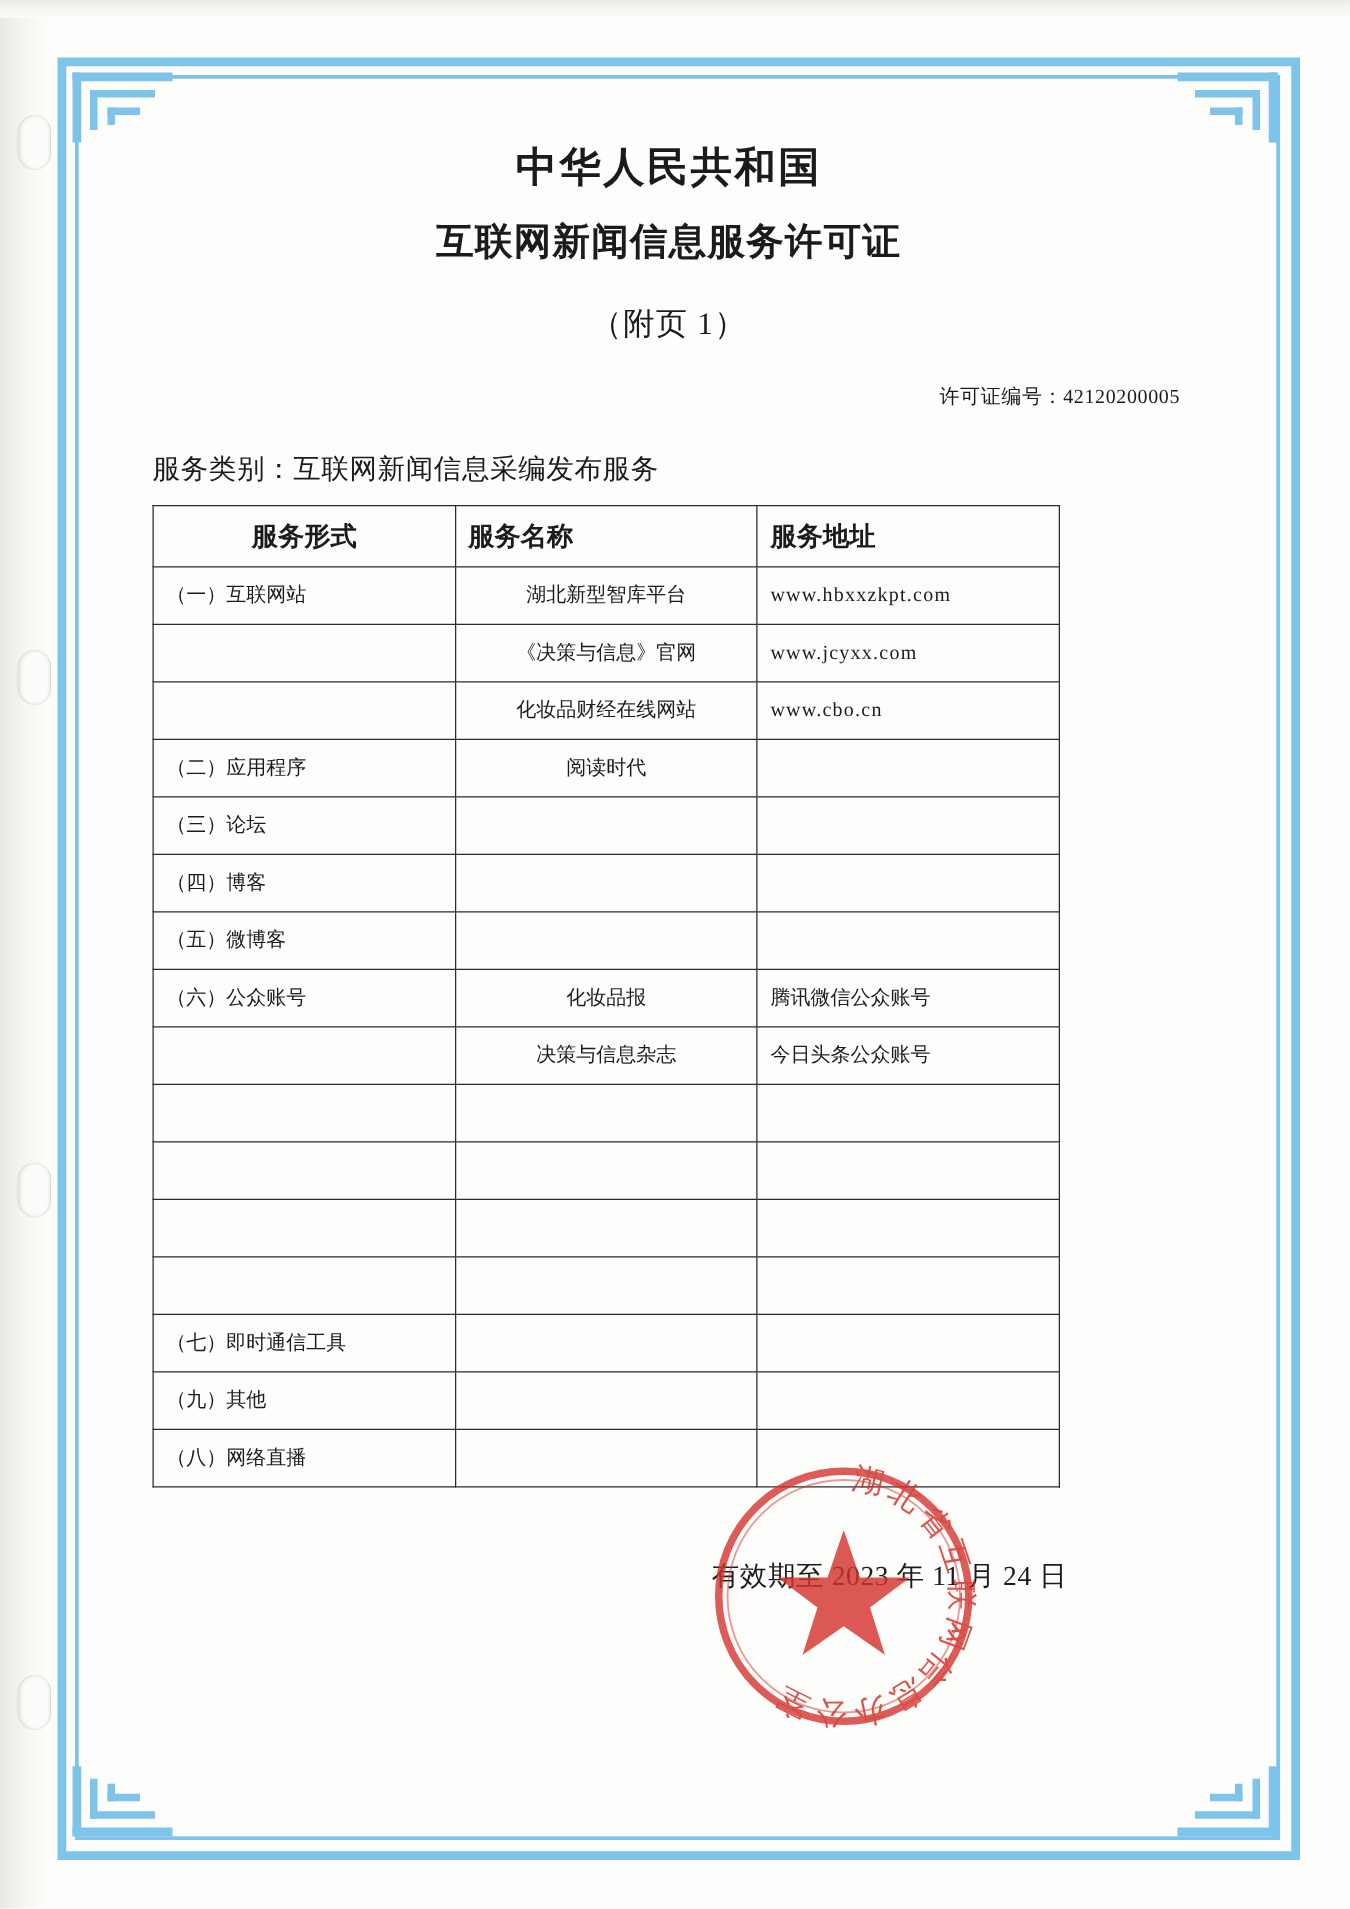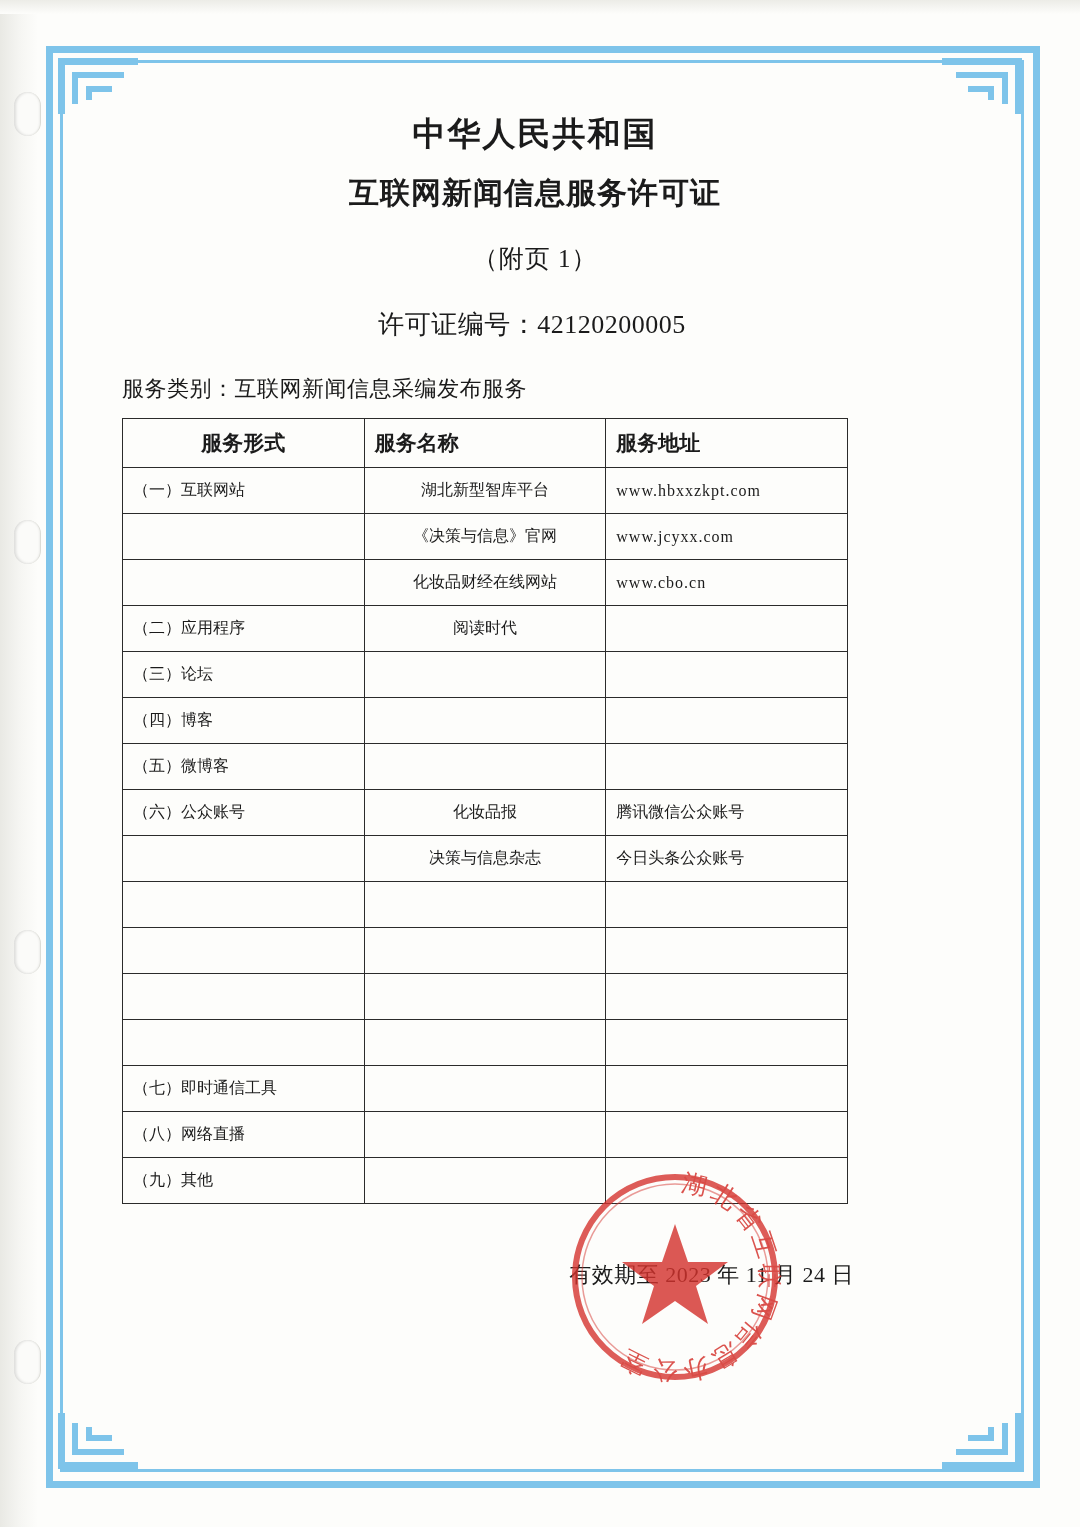--- a/index.html
+++ b/index.html
@@ -112,22 +112,22 @@
     letter-spacing: 1px;
     margin-top: 16px;
   }
   .title-page {
     text-align: center;
     font-size: 25px;
     margin-top: 28px;
     letter-spacing: 1px;
   }
   .license-no {
-    text-align: center;
-    font-size: 26px;
+    text-align: right;
+    font-size: 16px;
     margin-top: 32px;
     padding-right: 6px;
     letter-spacing: 0.5px;
   }
   .service-category {
     font-size: 22px;
     margin-top: 32px;
     margin-left: 2px;
     letter-spacing: 0.5px;
   }
@@ -323,26 +323,26 @@
           <td class="c-form"></td>
           <td class="c-name"></td>
           <td class="c-addr"></td>
         </tr>
         <tr>
           <td class="c-form">（七）即时通信工具</td>
           <td class="c-name"></td>
           <td class="c-addr"></td>
         </tr>
         <tr>
+          <td class="c-form">（九）其他</td>
+          <td class="c-name"></td>
+          <td class="c-addr"></td>
+        </tr>
+        <tr>
           <td class="c-form">（八）网络直播</td>
-          <td class="c-name"></td>
-          <td class="c-addr"></td>
-        </tr>
-        <tr>
-          <td class="c-form">（九）其他</td>
           <td class="c-name"></td>
           <td class="c-addr"></td>
         </tr>
       </tbody>
     </table>
 
     <div class="footer">
       <div class="validity">有效期至 2023 年 11 月 24 日</div>
     </div>
 

